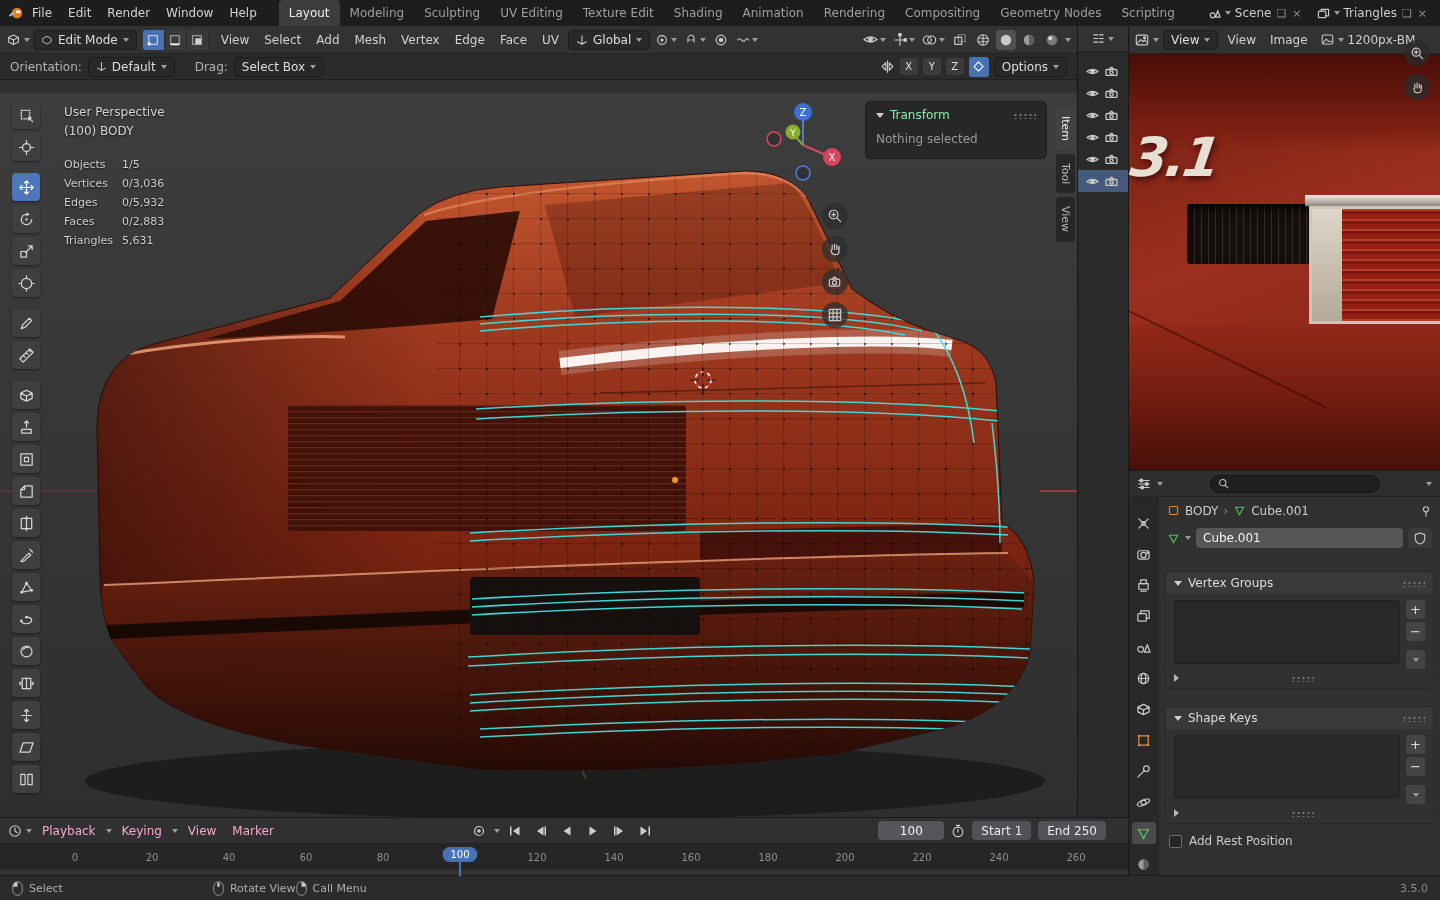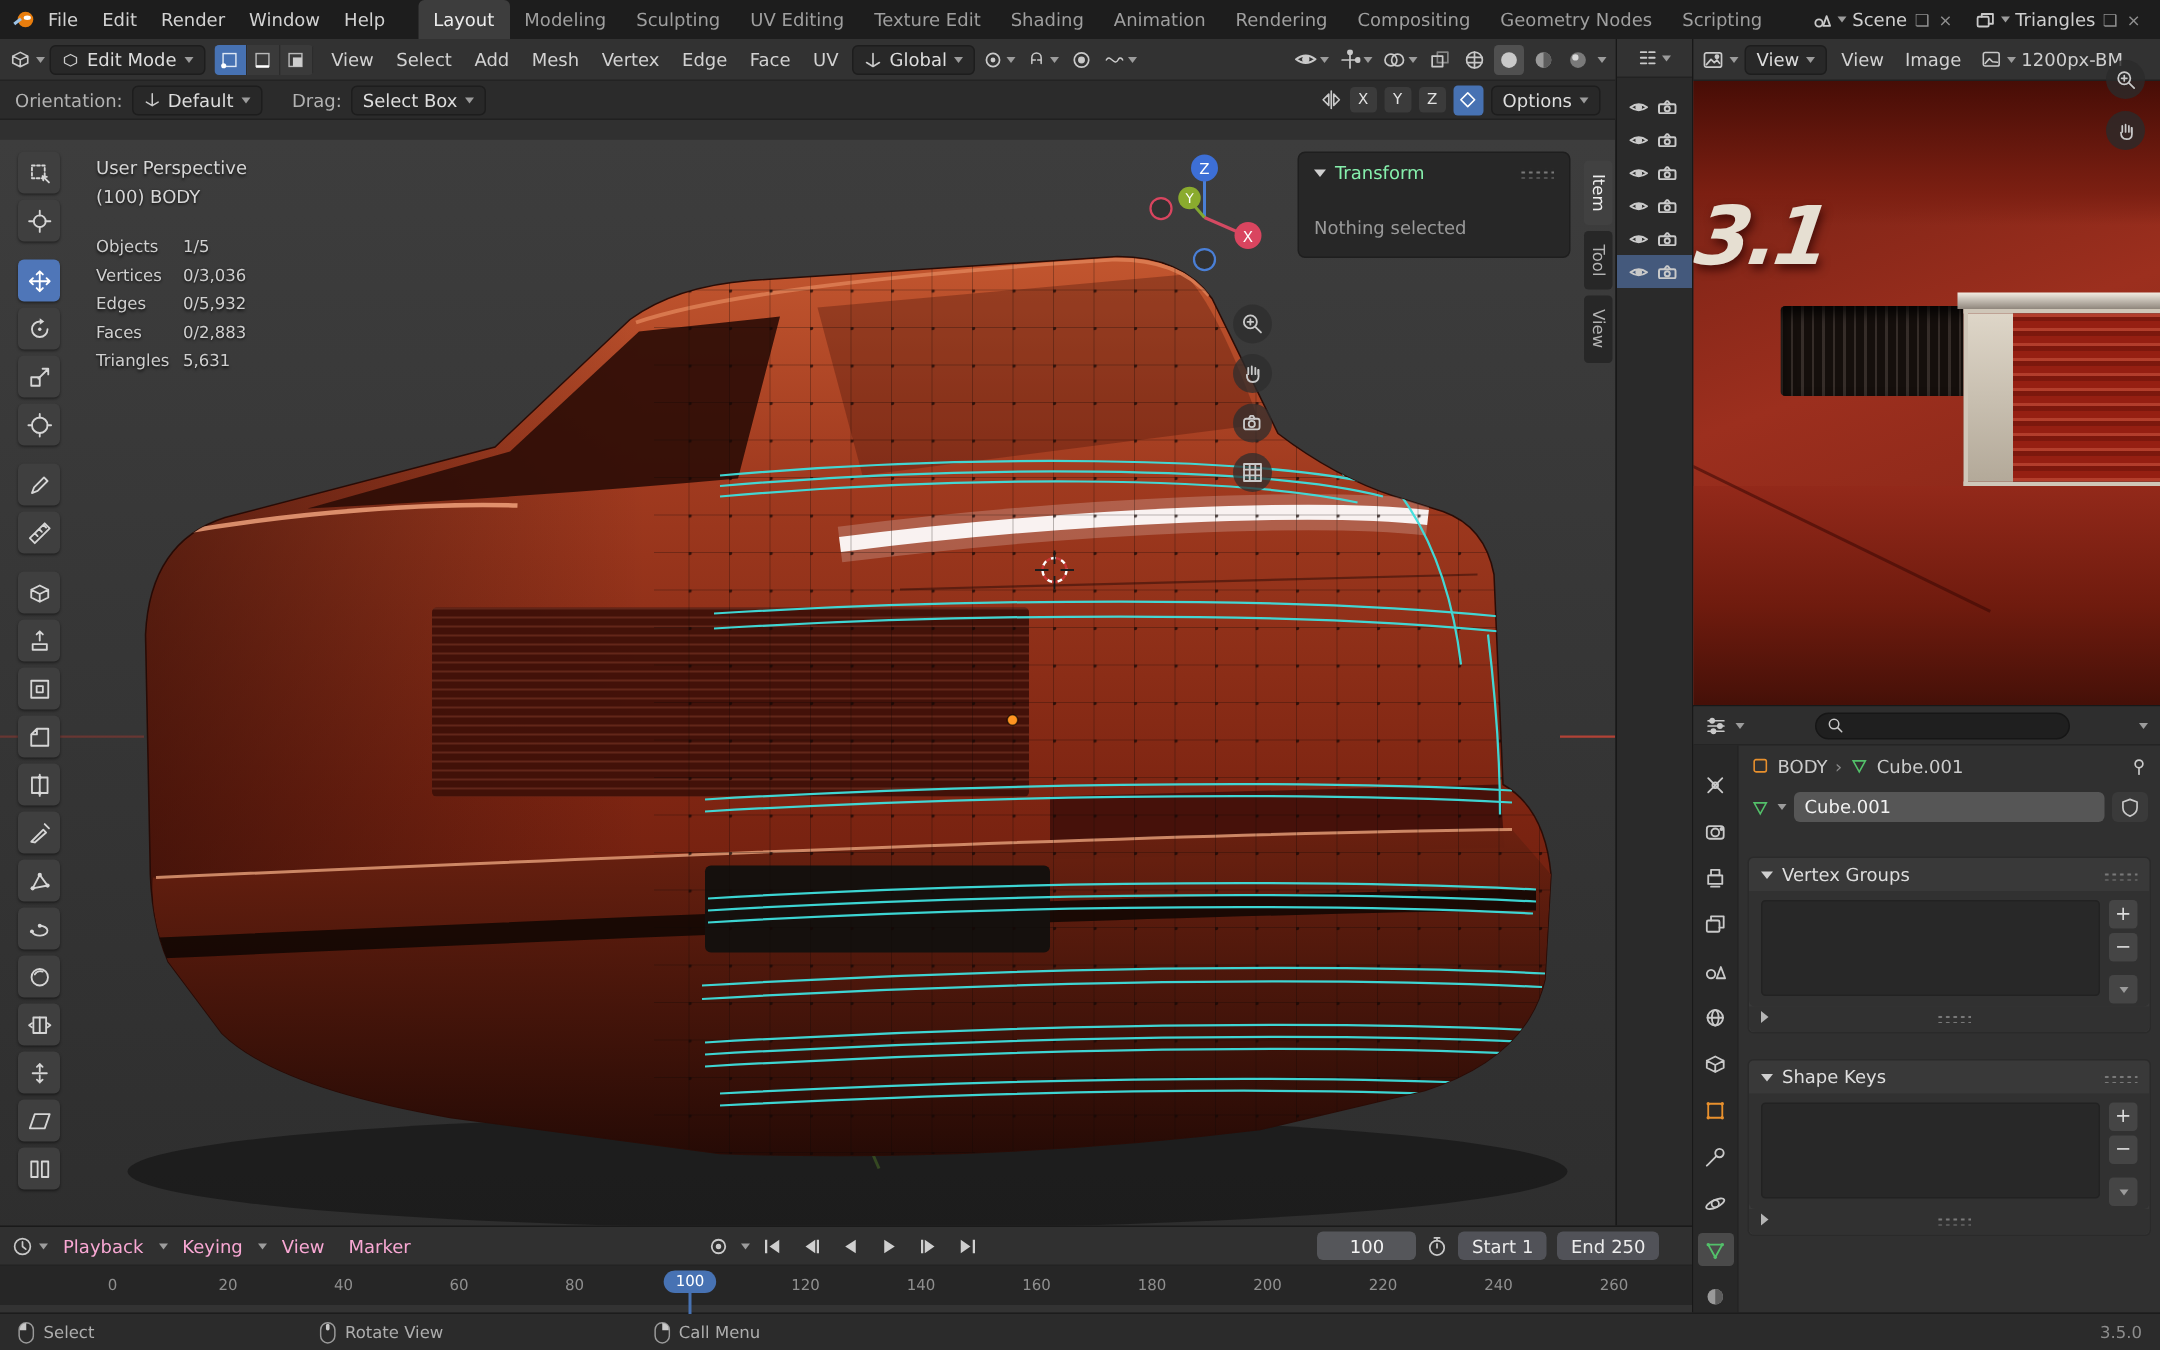--- a/index.html
+++ b/index.html
@@ -47,21 +47,21 @@
   .vp-stats{position:absolute;left:64px;top:12px;z-index:2;text-shadow:0 1px 2px rgba(0,0,0,.75);color:#d6d6d6}
   .vp-stats .sub{margin-top:5px}
   .stat-tbl{margin-top:17px;font-size:11px;color:#cfcfcf}
   .stat-tbl>div{display:flex;height:19px;align-items:center}
   .stat-tbl .l{width:58px}
   .gizmo{position:absolute;left:762px;top:6px;z-index:3}
   .navbtns{position:absolute;left:822px;top:110px;display:flex;flex-direction:column;gap:7px;z-index:3}
   .navbtn{width:26px;height:26px;border-radius:50%;background:rgba(46,46,46,.75);display:flex;align-items:center;justify-content:center}
   .npanel{position:absolute;left:865px;top:8px;width:182px;background:rgba(38,38,38,.93);border:1px solid #1e1e1e;border-radius:5px;padding:6px 10px 12px;z-index:3}
   .npanel-h{display:flex;align-items:center;gap:6px;color:#86efac}
-  .npanel .msg{margin-top:23px;color:#9a9a9a}
+  .npanel .msg{margin-top:10px;color:#9a9a9a}
   .vtabs{position:absolute;right:2px;top:14px;display:flex;flex-direction:column;gap:4px;z-index:3}
   .vtab{writing-mode:vertical-rl;background:#272727;color:#b3b3b3;padding:9px 3px;border-radius:3px;font-size:11px;text-align:center}
   .vtab.active{background:#414141;color:#efefef}
   
   #outliner{left:1077px;top:26px;width:51px;height:791px;background:#2a2a2a;border-left:1px solid #181818}
   .ol-header{height:26px;background:#323232;display:flex;align-items:center;justify-content:center;gap:3px;border-bottom:1px solid #222}
   .ol-rows{margin-top:8px}
   .ol-row{height:22px;display:flex;align-items:center;gap:6px;padding:0 8px}
   .ol-row.sel{background:#44597c}
   
@@ -926,20 +926,24 @@
               <span class="sq" style="margin-top:6px">
                   <i class="cr"></i>
                 </span>
             </div>
           </div>
           <div class="panel-foot">
             <i class="tri-r"></i>
             <span class="grip"></span>
           </div>
         </div>
+        <div class="checkrow">
+          <span class="checkbox"></span>
+          <span>Add Rest Position</span>
+        </div>
       </div>
     </div>
   </section>
 
   <section id="timeline">
     <div class="tl-header">
       <svg class="lin" width="14" height="14" viewBox="0 0 16 16">
           <circle cx="8" cy="8" r="6"></circle>
           <path d="M8 4.5 V8 L10.5 10"></path>
         </svg>
@@ -1038,21 +1042,21 @@
         </svg>
       <span>Select</span>
     </span>
     <span class="sb-item" style="margin-left:150px">
       <svg width="11" height="15" viewBox="0 0 11 15">
           <rect x="0.75" y="0.75" width="9.5" height="13.5" rx="4.75" fill="none" stroke="#999"></rect>
           <rect x="4.3" y="1.5" width="2.4" height="4.5" rx="1.2" fill="#c9c9c9"></rect>
         </svg>
       <span>Rotate View</span>
     </span>
-    <span class="sb-item" style="margin-left:140px">
+    <span class="sb-item" style="">
       <svg width="11" height="15" viewBox="0 0 11 15">
           <rect x="0.75" y="0.75" width="9.5" height="13.5" rx="4.75" fill="none" stroke="#999"></rect>
           <path d="M9.8 5.8 V4.8 A4.3 4.3 0 0 0 5.5 1 V5.8 Z" fill="#c9c9c9"></path>
         </svg>
       <span>Call Menu</span>
     </span>
     <span class="sb-ver">3.5.0</span>
   </footer>
 
 </div>

